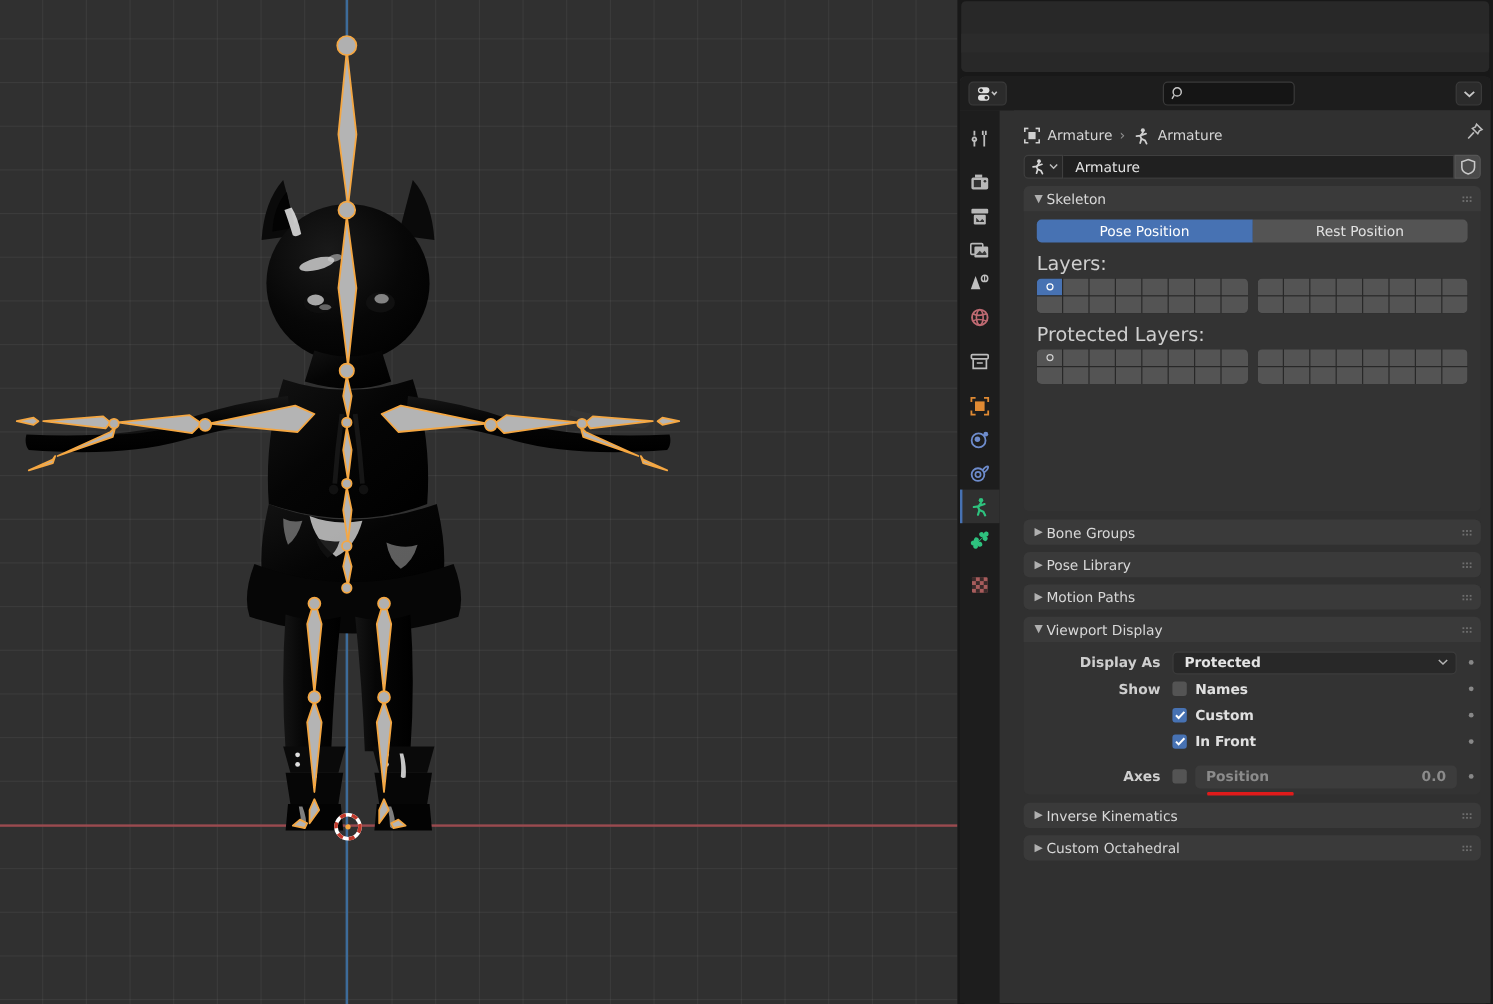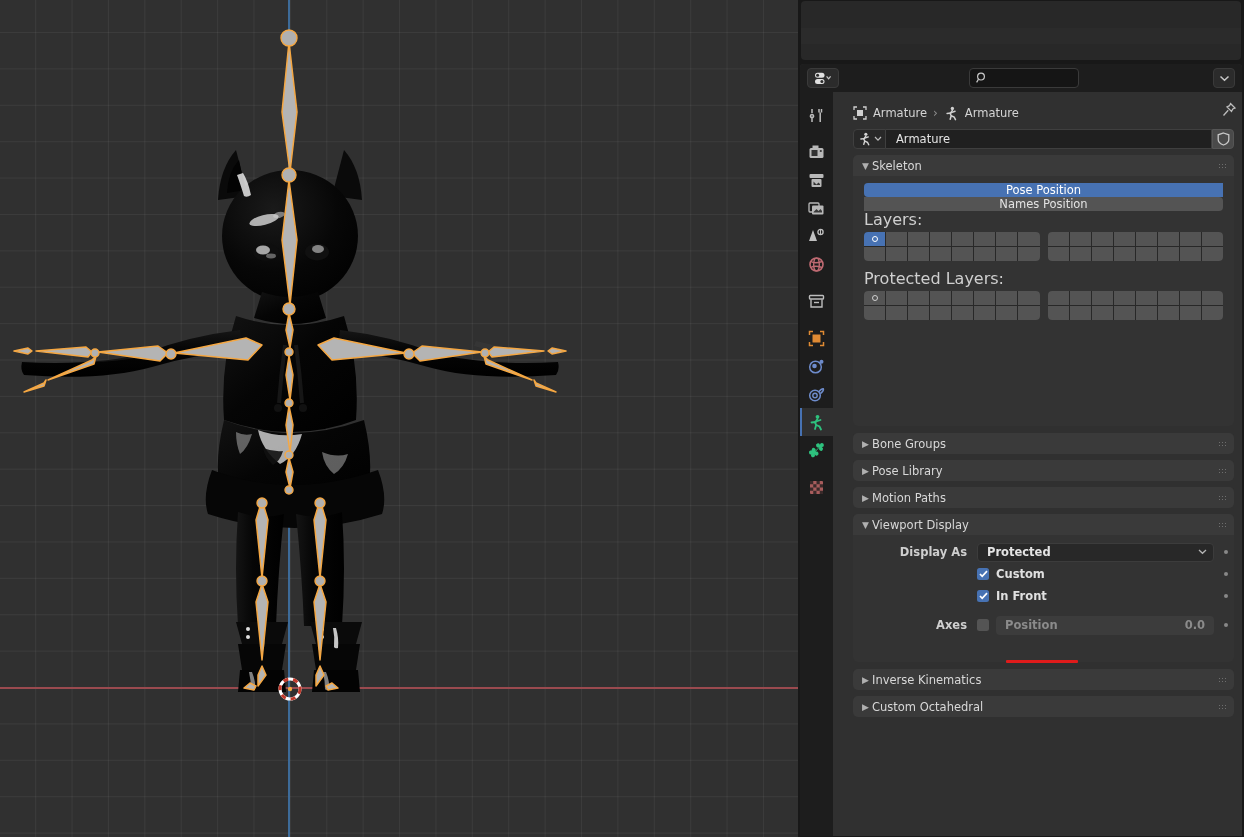--- a/index.html
+++ b/index.html
@@ -144,21 +144,21 @@
   }
   .grip {
     position: absolute; right: 7px; top: 8px;
     width: 9px; height: 6px;
     background-image: radial-gradient(#777 0.6px, transparent 0.7px);
     background-size: 3px 3px;
     opacity: 0.85;
   }
 
   
-  .toggle-row { display: flex; height: 19px; margin: 7px 11px 0 11px; flex-direction: column; }
+  .toggle-row { display: flex; height: 19px; margin: 7px 11px 0 11px; }
   .toggle-btn {
     flex: 1; display: flex; align-items: center; justify-content: center;
     font-size: 11.5px; color: #e2e2e2; background: #545454;
   }
   .toggle-btn:first-child { border-radius: 4px 0 0 4px; }
   .toggle-btn:last-child { border-radius: 0 4px 4px 0; }
   .toggle-btn.on { background: #4772b3; color: #fff; }
 
   .section-label {
     margin: 8px 0 3px 11px; color: #cfcfcf; font-size: 16px;
@@ -575,21 +575,21 @@
 
         <div class="panel" style="top:63px; height:271px;">
           <div class="panel-header">
             <span class="caret">▼</span>
             <span>Skeleton</span>
             <span class="grip"></span>
           </div>
 
           <div class="toggle-row">
             <div class="toggle-btn on">Pose Position</div>
-            <div class="toggle-btn">Names Position</div>
+            <div class="toggle-btn">Rest Position</div>
           </div>
 
           <div class="section-label">Layers:</div>
           <div class="layer-grids">
             <div class="layer-grid">
               <div class="layer-cell on">
                   <span class="layer-dot"></span>
                 </div>
               <div class="layer-cell"></div>
               <div class="layer-cell"></div>
@@ -705,20 +705,26 @@
             <div class="prop-label">Display As</div>
             <div class="dropdown">
               <span>Protected</span>
               <svg width="9" height="6" viewBox="0 0 9 6">
                 <path d="M1,1 L4.5,4.3 L8,1" fill="none" stroke="#b4b4b4" stroke-width="1.3"></path>
               </svg>
             </div>
             <span class="anim-dot" style="margin-left:10px;"></span>
           </div>
 
+          <div class="prop-row">
+            <div class="prop-label">Show</div>
+            <div class="checkbox"></div>
+            <span class="cb-label">Names</span>
+            <span class="anim-dot"></span>
+          </div>
 
           <div class="prop-row">
             <div class="prop-label"></div>
             <div class="checkbox on">
               <svg width="9" height="8" viewBox="0 0 9 8">
                 <path d="M1,4 L3.2,6.3 L8,1.2" fill="none" stroke="#fff" stroke-width="1.7"></path>
               </svg>
             </div>
             <span class="cb-label">Custom</span>
             <span class="anim-dot"></span>

